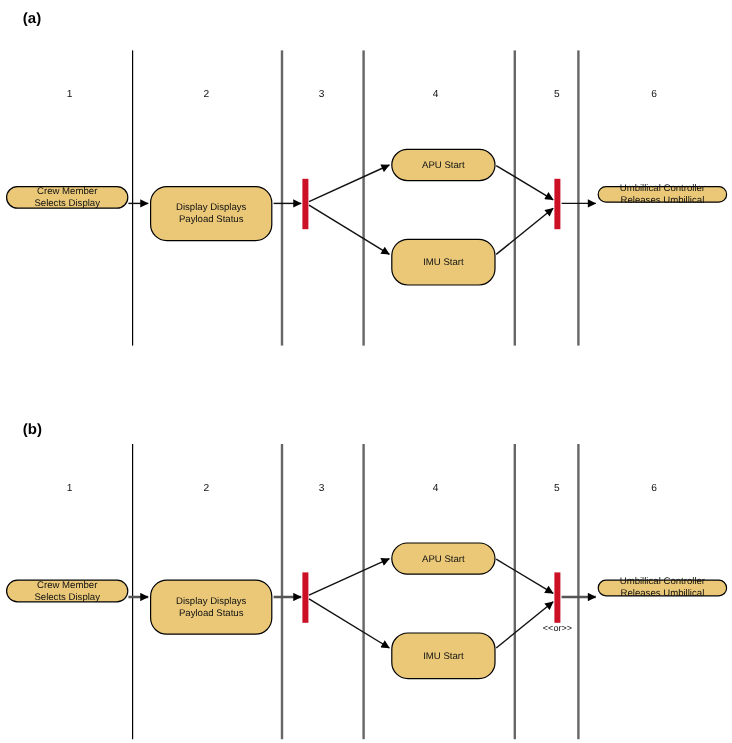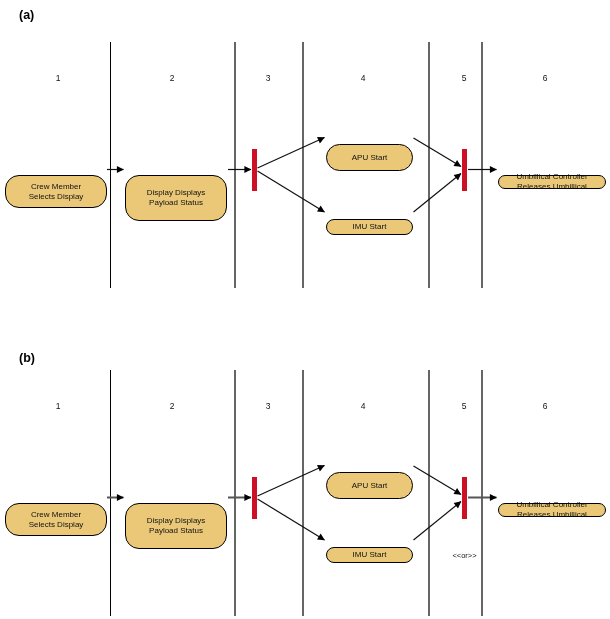--- a/index.html
+++ b/index.html
@@ -59,46 +59,44 @@
     border: 1.5px solid var(--node-border, #000);
     border-radius: 14px;
     display: flex;
     flex-direction: column;
     align-items: center;
     justify-content: center;
     text-align: center;
     font-size: 8px;
     line-height: 10px;
     color: #111;
-    margin-top: 20px;
-  }
-  .node.crew      { left: 5px;   top: 155px; width: 102px; height: 33px; }
+  }
+  .node.crew      { left: 5px;   top: 155px; width: 102px; height: 19px; }
   .node.display   { left: 125px; top: 155px; width: 102px; height: 46px; }
   .node.apu       { left: 326px; top: 124px; width: 87px;  height: 27px; }
-  .node.imu       { left: 326px; top: 199px; width: 87px;  height: 16px; }
+  .node.imu       { left: 326px; top: 199px; width: 87px;  height: 39px; }
   .node.umbilical { left: 498px; top: 155px; width: 108px; height: 14px; }
 
   .sync-bar {
     position: absolute;
     width: 5px;
     height: 42px;
     top: 149px;
     background: var(--bar-red, #CC1126);
   }
   .sync-bar.fork { left: 252px; }
   .sync-bar.join { left: 462px; }
 
   .or-label {
     position: absolute;
     left: 437px; top: 191px;
     width: 55px;
     text-align: center;
     font-size: 7.5px;
     color: #111;
-    margin-top: 32px;
   }
 
   svg.arrows {
     position: absolute;
     left: 0; top: 0;
     pointer-events: none;
   }
   svg.arrows line { stroke: var(--arrow, #111); stroke-width: 1.2; }
   svg.arrows line.thick { stroke: #555; stroke-width: 2; }
 </style>

